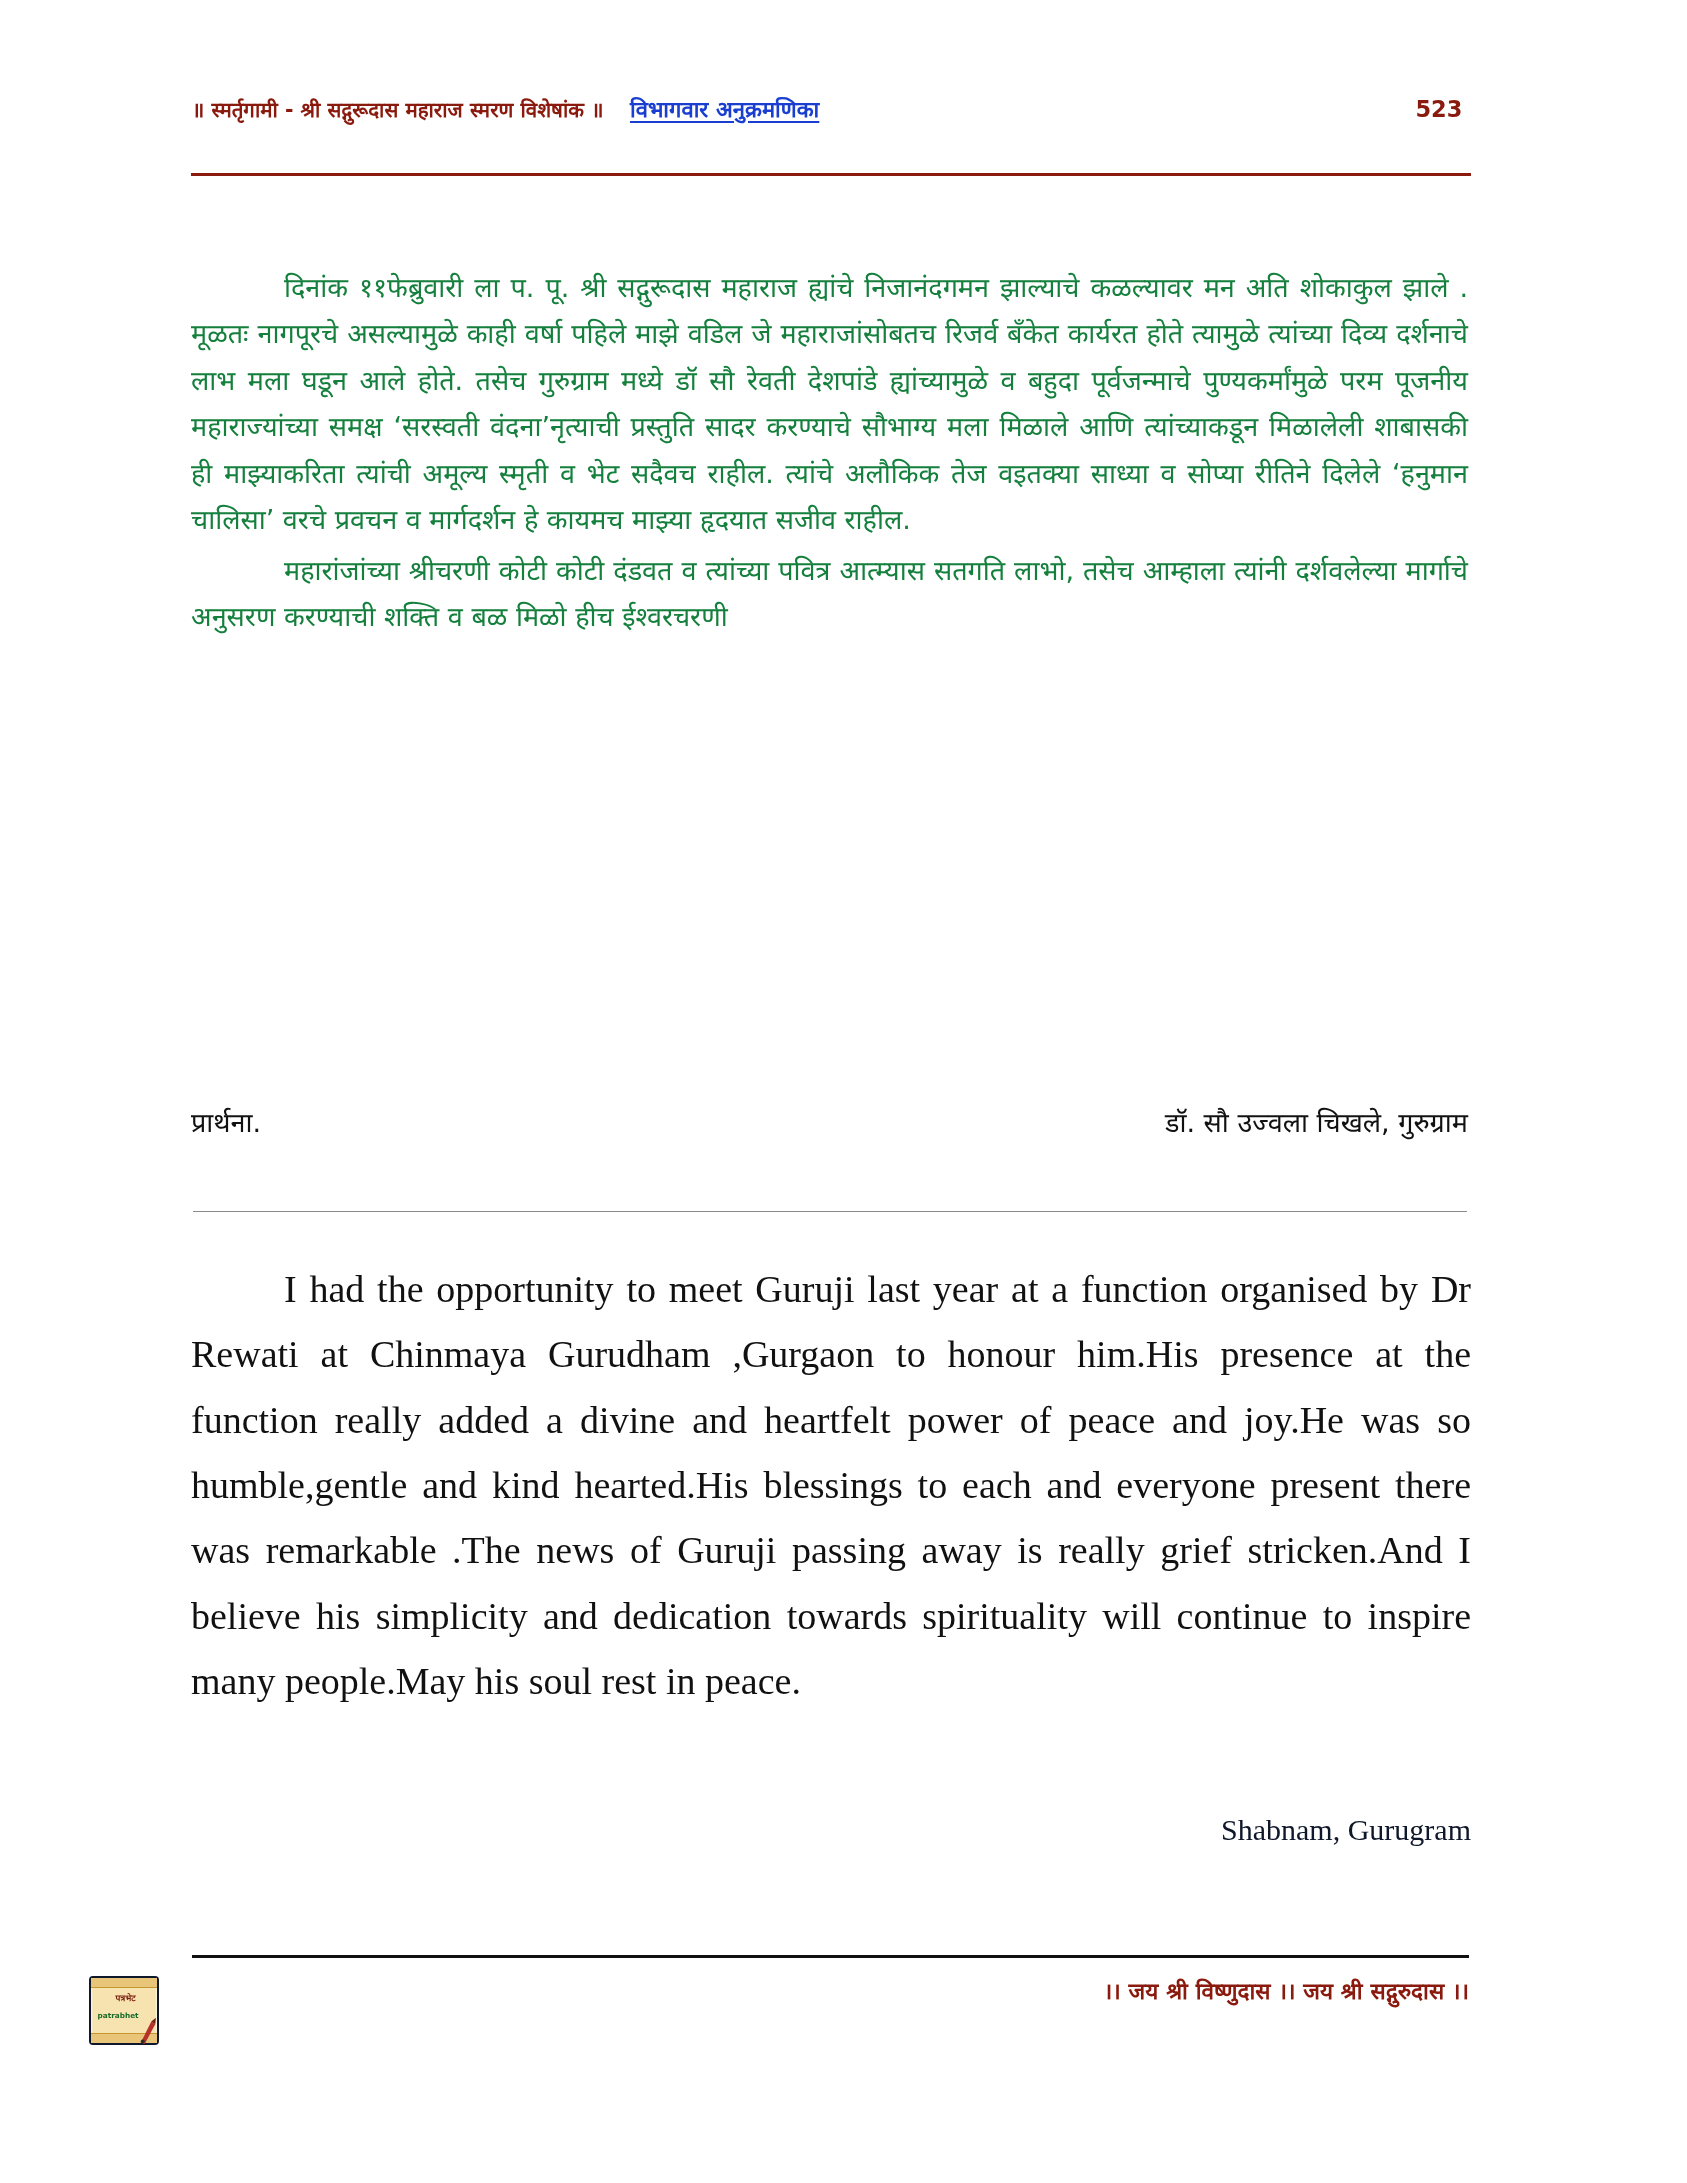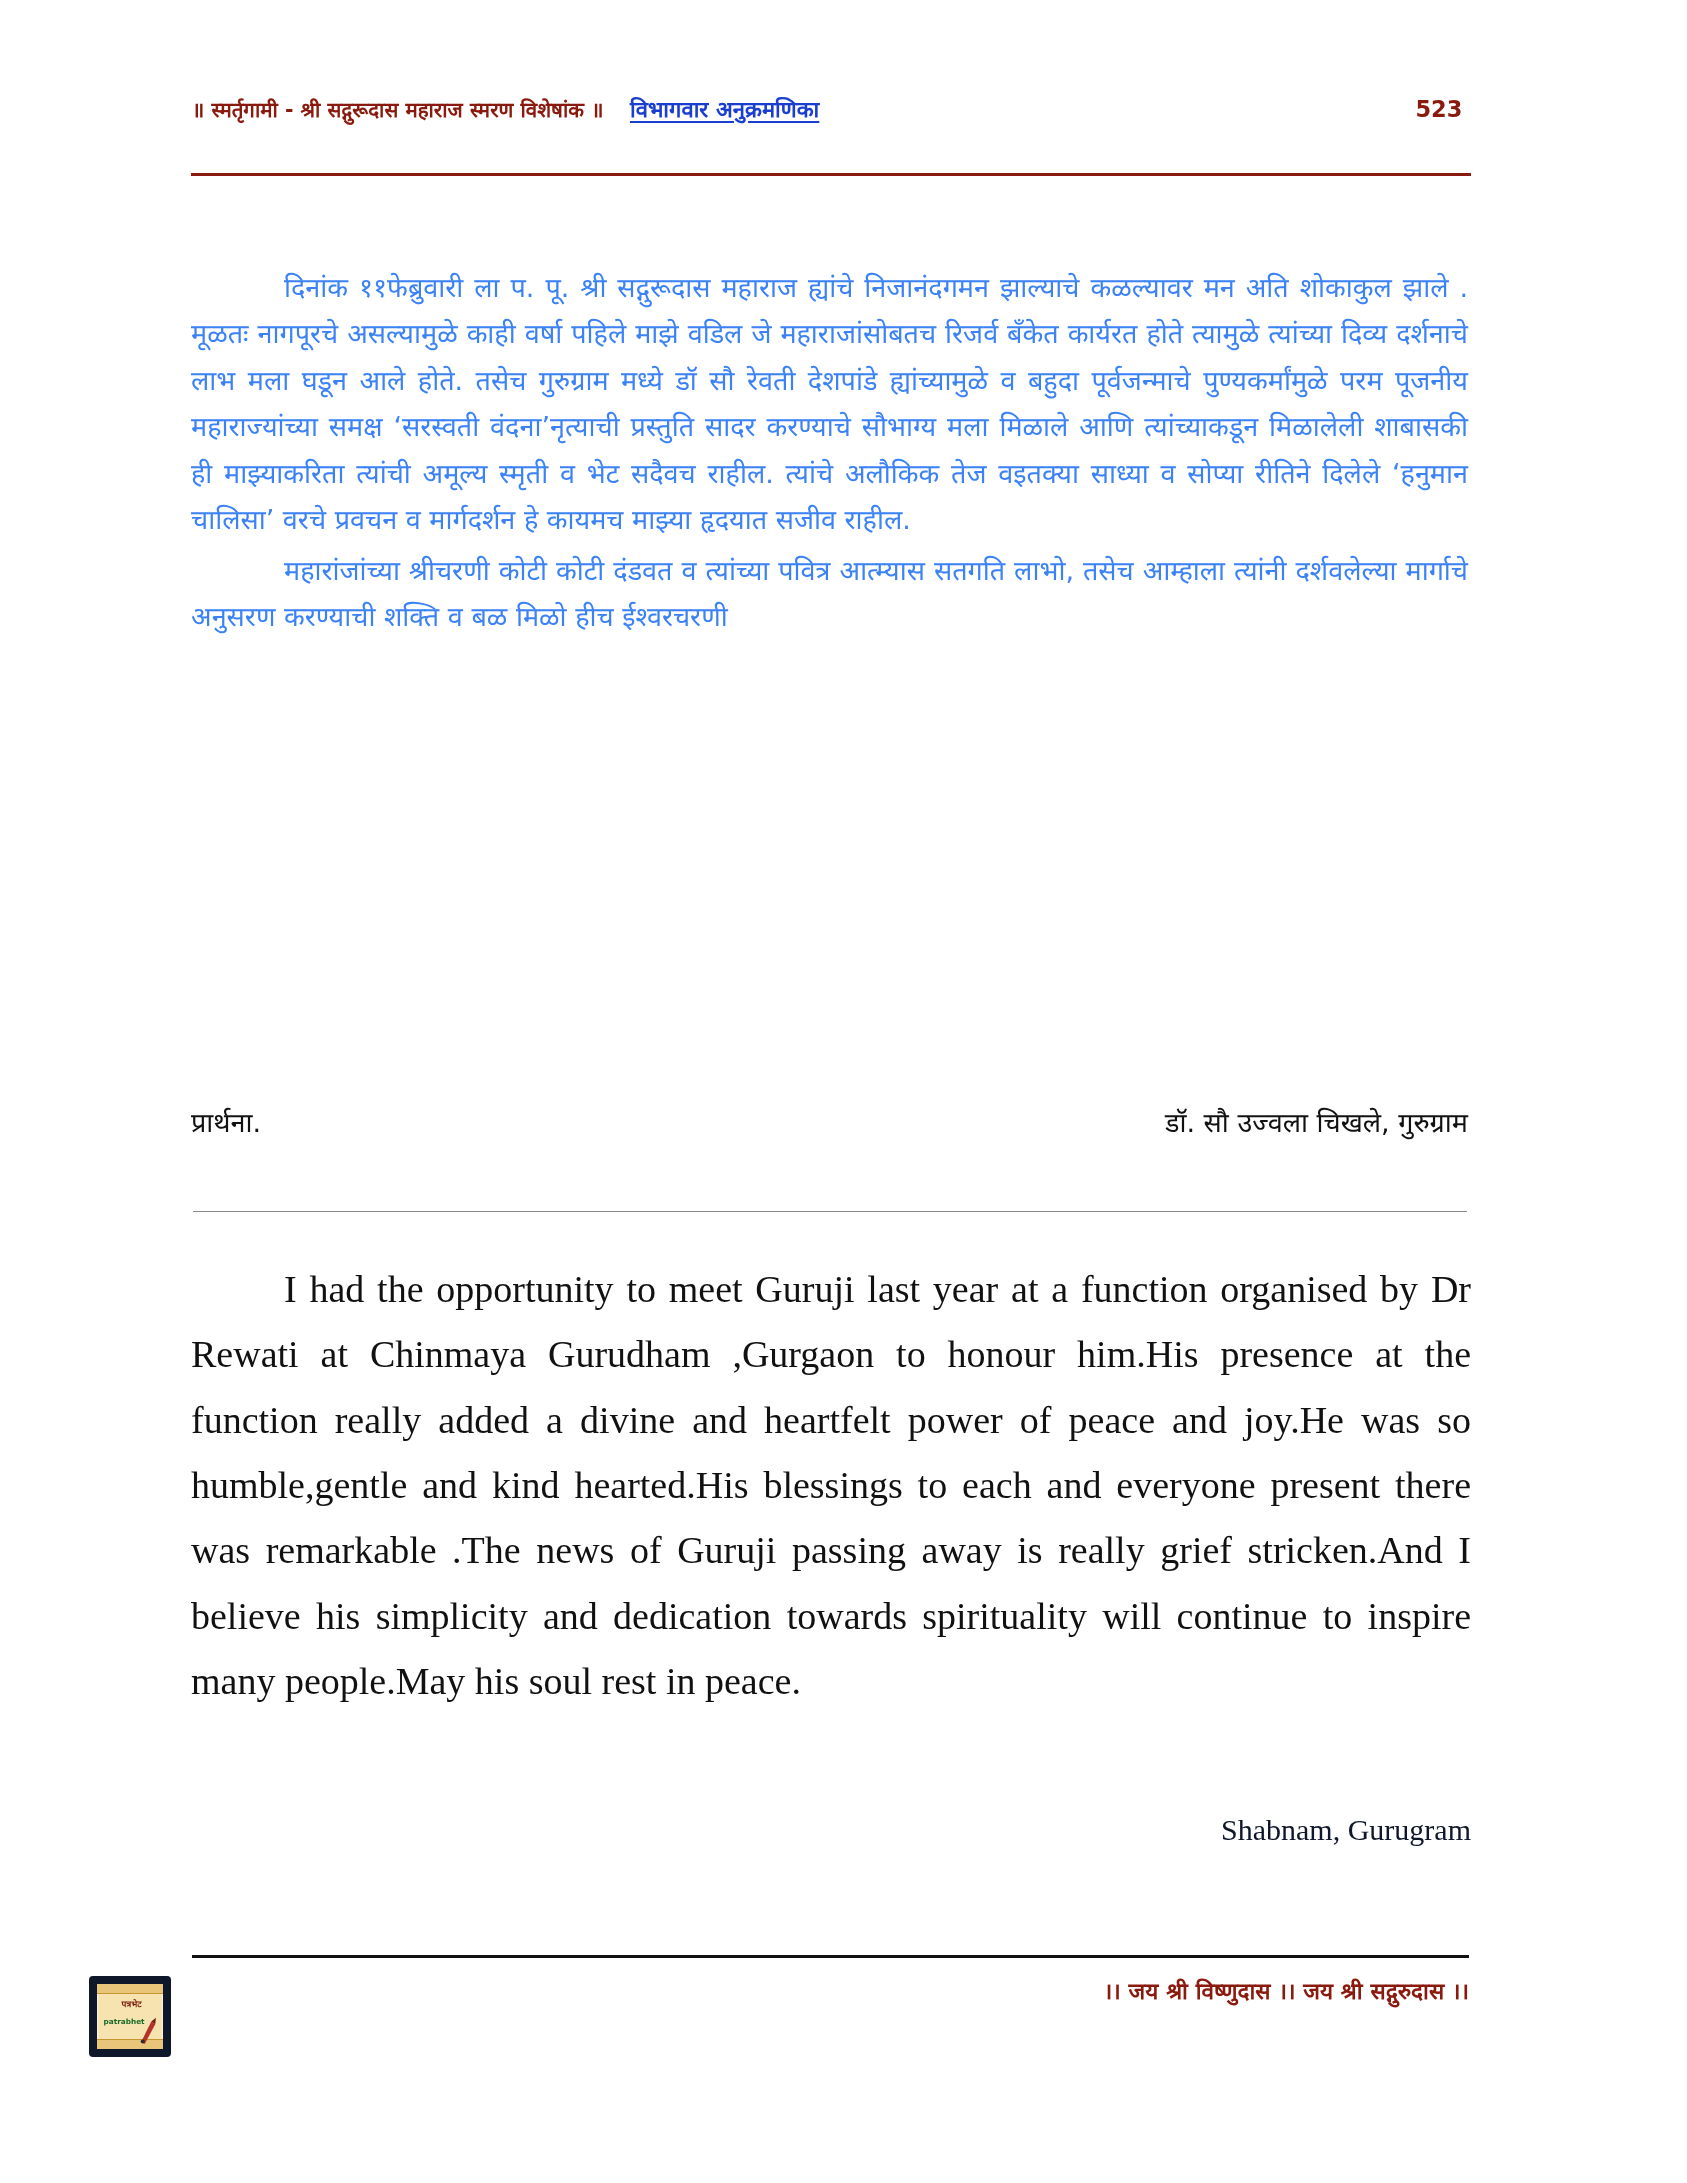--- a/index.html
+++ b/index.html
@@ -70,21 +70,21 @@
 
   
   .marathi-block {
     position: absolute;
     left: 191px;
     top: 265px;
     width: 1277px;
     font-family: "DejaVu Sans", sans-serif;
     font-size: 27px;
     line-height: 1.72;
-    color: #3b82f6;
+    color: #15803d;
     text-align: justify;
     text-justify: inter-word;
   }
   .marathi-block p {
     margin: 0 0 4px 0;
     text-indent: 93px;
   }
   .marathi-block p.last {
     margin-bottom: 0;
   }
@@ -167,21 +167,21 @@
     width: 74px;
     height: 73px;
   }
   .logo-scroll {
     position: absolute;
     left: 4px;
     top: 4px;
     width: 66px;
     height: 65px;
     background: #f6e3b0;
-    border: 8px solid #0f172a;
+    border: 2px solid #0f172a;
     border-radius: 4px;
     box-shadow: inset 0 0 0 1.3px #fbf2d8;
   }
   .logo-scroll:before {
     content: "";
     position: absolute;
     left: 0;
     top: 0;
     width: 100%;
     height: 9.3px;

